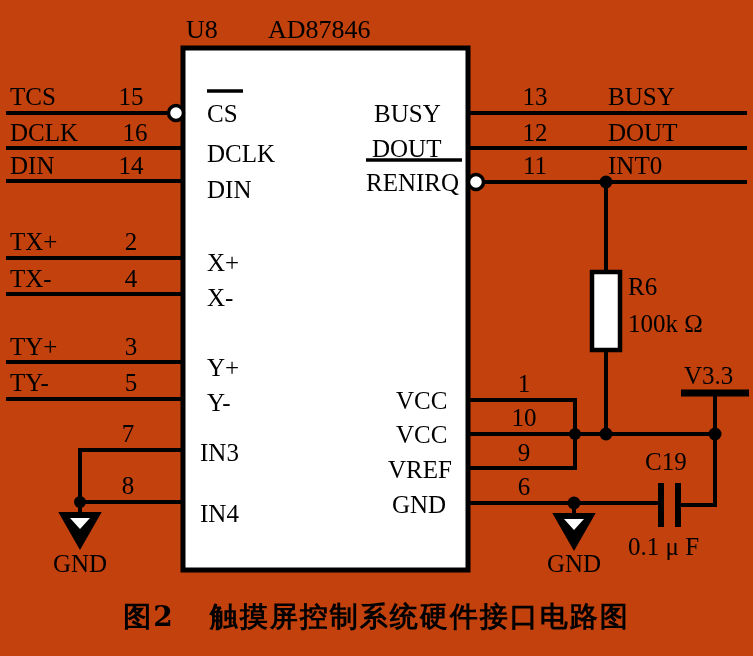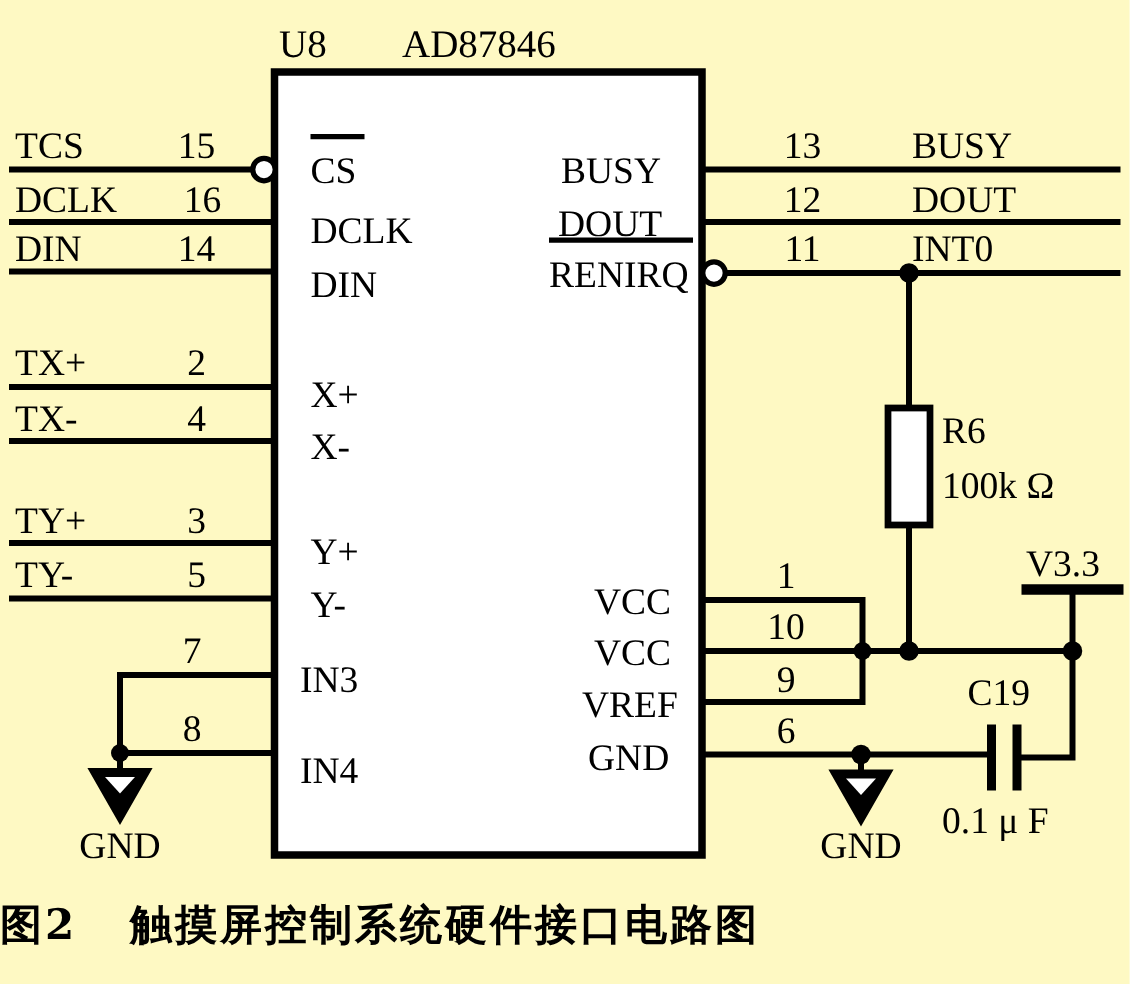--- a/index.html
+++ b/index.html
@@ -11,21 +11,21 @@
   body {
     width: 753px;
     height: 656px;
     font-family: "Liberation Serif", "DejaVu Serif", serif;
     overflow: hidden;
   }
   #root {
     position: relative;
     width: 753px;
     height: 656px;
-    background: #fef9c3;
+    background: #c2410c;
   }
   svg#schematic {
     position: absolute;
     left: 0;
     top: 0;
     width: 753px;
     height: 656px;
     display: block;
   }
   .wire {
@@ -110,21 +110,21 @@
     fill: #000000;
     font-size: 25px;
     text-anchor: middle;
   }
 
   #caption {
     position: absolute;
     left: 0;
     top: 598px;
     width: 753px;
-    text-align: left;
+    text-align: center;
     font-family: "DejaVu Serif", "Liberation Serif", serif;
     font-size: 28px;
     font-weight: bold;
     color: #000000;
     letter-spacing: 2px;
     white-space: pre;
   }
 </style>
 </head>
 <body>

